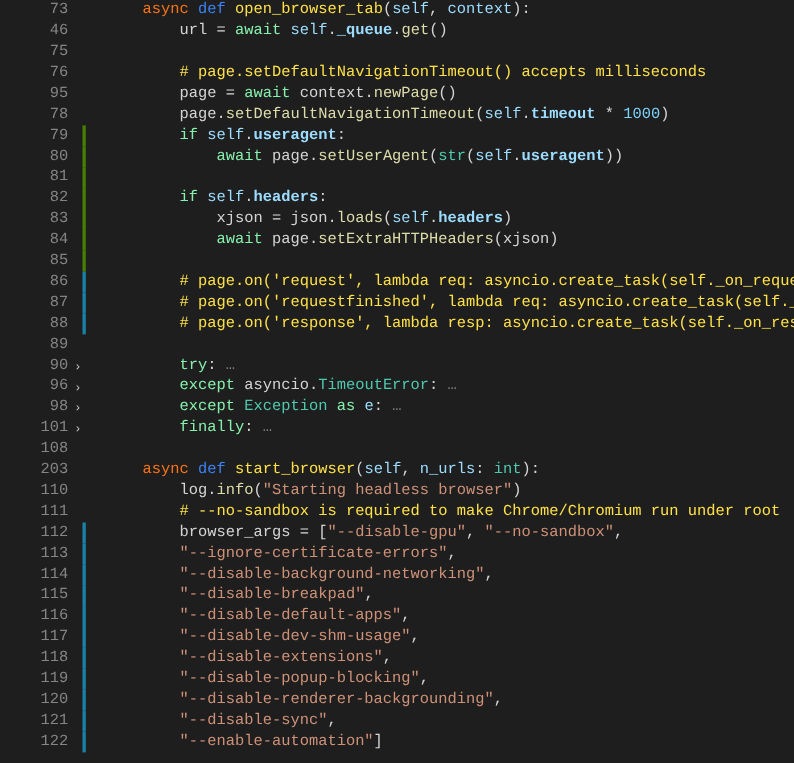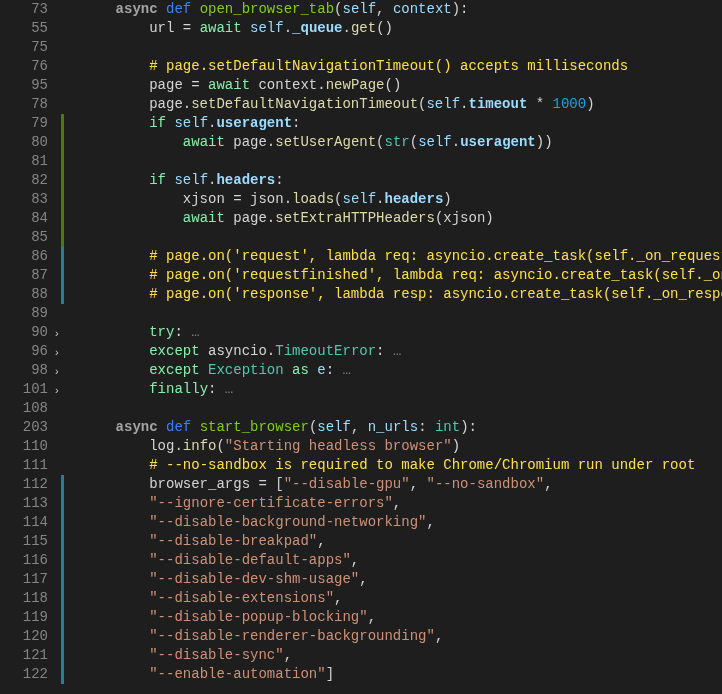--- a/index.html
+++ b/index.html
@@ -9,20 +9,21 @@
   background: #1e1e1e;
   color: #d4d4d4;
   overflow: hidden;
   width: 722px;
   height: 694px;
   line-height: 19px;
 }
 .editor {
   display: flex;
   height: 100%;
+  padding-left: 14px;
 }
 .gutter {
   background: #1e1e1e;
   color: #858585;
   text-align: right;
   padding-right: 14px;
   user-select: none;
   flex-shrink: 0;
   width: 62px;
 }
@@ -47,43 +48,43 @@
 }
 .mod-green { background: #487e02; }
 .mod-blue { background: #1b81a8; }
 .code {
   padding-left: 20px;
   white-space: pre;
   flex: 1;
   overflow: hidden;
 }
 .line { height: 19px; }
-.k-async { color: #a3a3a3; font-weight: bold; }
+.k-async { color: #f97316; }
 .k-def { color: #3b82f6; }
 .k-ctrl { color: #86efac; }
 .k-self { color: #9cdcfe; }
-.fn-name { color: #84cc16; }
+.fn-name { color: #fde047; }
 .fn-call { color: #dcdcaa; }
 .cls { color: #4ec9b0; }
 .param { color: #9cdcfe; }
 .prop { color: #9cdcfe; font-weight: bold; }
 .str { color: #ce9178; }
-.num { color: #0ea5e9; }
+.num { color: #7dd3fc; }
 .cmt { color: #fde047; }
 .punc { color: #d4d4d4; }
 .op { color: #d4d4d4; }
 .collapse { color: #808080; }
 </style>
 </head>
 <body>
 
 <div class="editor">
   <div class="gutter" id="gutter">
       <div class="gutter-line">73</div>
-      <div class="gutter-line">55</div>
+      <div class="gutter-line">46</div>
       <div class="gutter-line">75</div>
       <div class="gutter-line">76</div>
       <div class="gutter-line">95</div>
       <div class="gutter-line">78</div>
       <div class="gutter-line">79<span class="mod-bar mod-green"></span></div>
       <div class="gutter-line">80<span class="mod-bar mod-green"></span></div>
       <div class="gutter-line">81<span class="mod-bar mod-green"></span></div>
       <div class="gutter-line">82<span class="mod-bar mod-green"></span></div>
       <div class="gutter-line">83<span class="mod-bar mod-green"></span></div>
       <div class="gutter-line">84<span class="mod-bar mod-green"></span></div>

